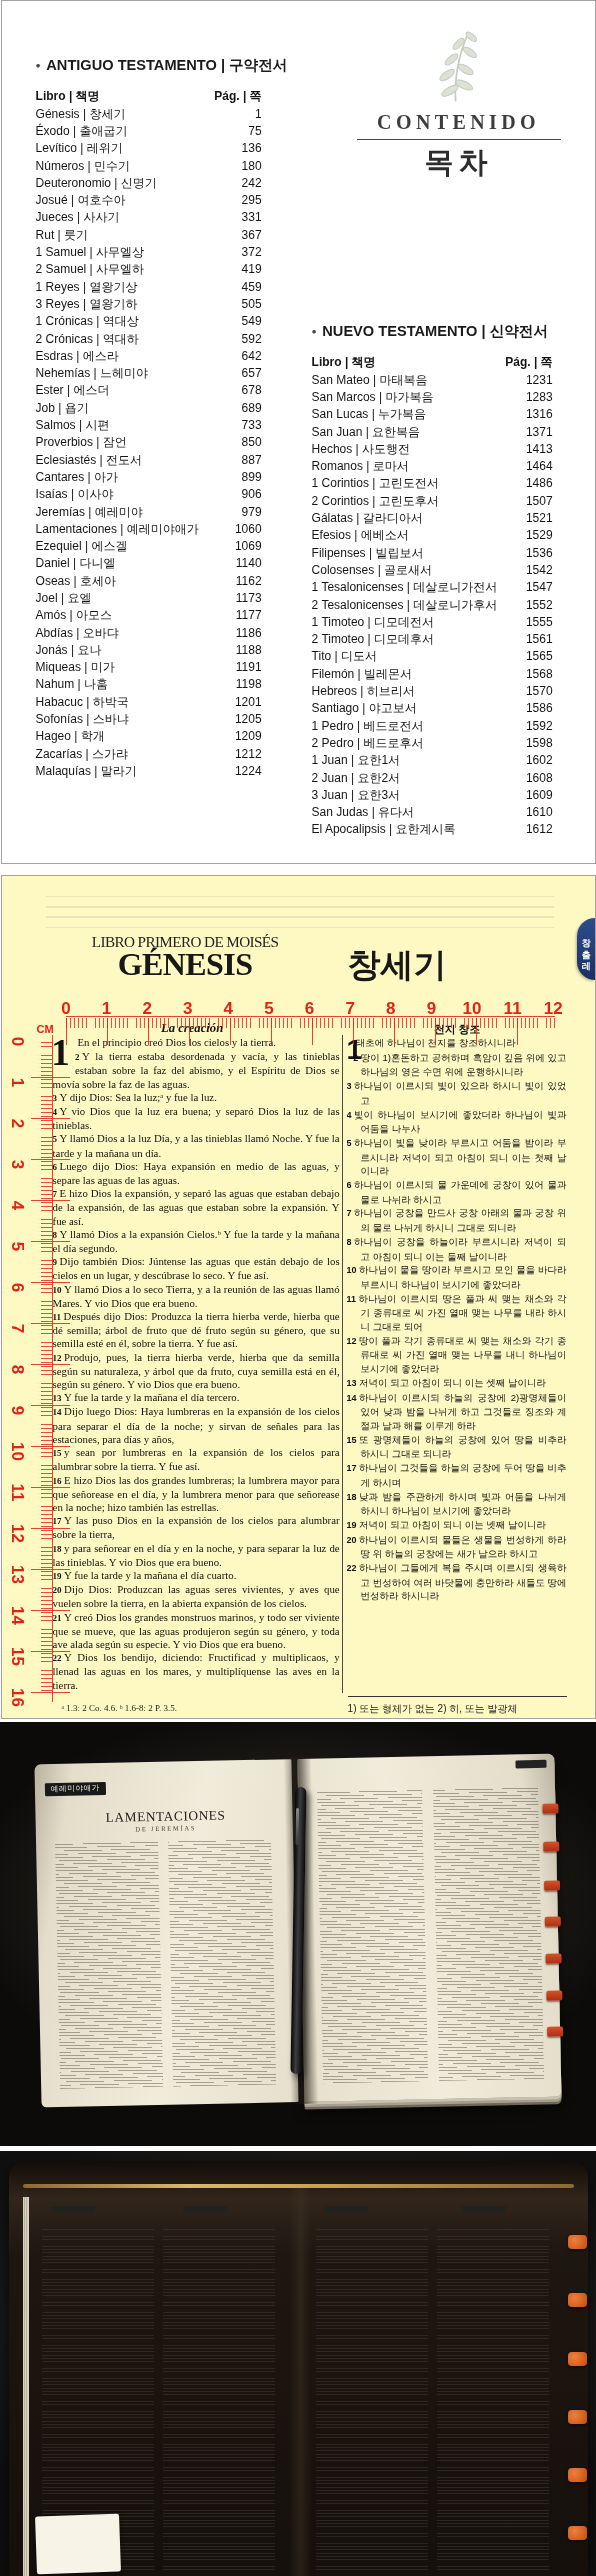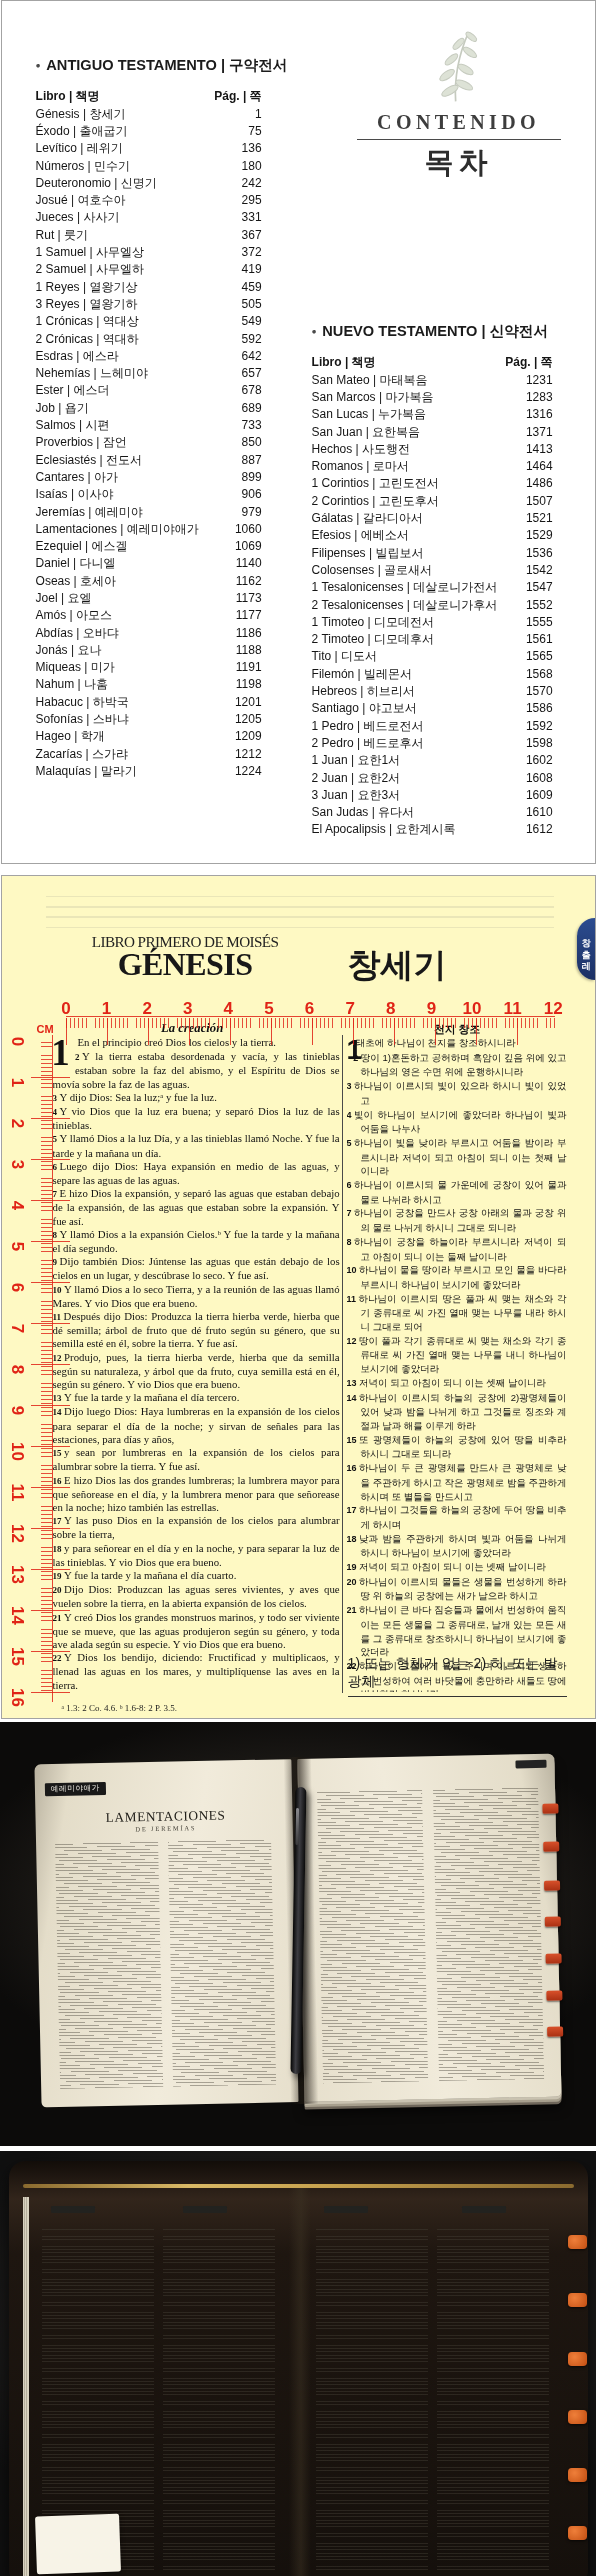--- a/index.html
+++ b/index.html
@@ -57,21 +57,21 @@
           font-family:"Liberation Serif",serif;font-size:10.8px;line-height:13.2px;text-align:justify;color:#121212;}
   .chap{float:left;font-size:37px;line-height:30.5px;font-weight:bold;margin:1.9px 5.1px 0 -1.3px;font-family:"Liberation Serif",serif;}
   .verse{margin:0;}
   .vn{font-weight:bold;font-size:9px;padding-right:2.5px;}
   .col-ko{position:absolute;left:345px;top:160px;width:220px;height:656px;overflow:hidden;z-index:1;
           font-size:9.5px;line-height:13.7px;text-align:justify;color:#121212;}
   .chap-ko{float:left;font-size:28px;line-height:27px;font-weight:bold;margin:0 5.1px 0 0;}
   .kverse{margin:0;padding-left:14px;text-indent:-14px;}
   .fn-es{position:absolute;left:60px;top:827px;width:273px;font-family:"Liberation Serif",serif;font-size:9px;color:#1d1d1d;}
   .fn-rule-ko{position:absolute;left:346px;top:820px;width:219px;border-top:1px solid #333;}
-  .fn-ko{position:absolute;left:346px;top:779px;width:219px;font-size:14px;color:#1d1d1d;}
+  .fn-ko{position:absolute;left:346px;top:826px;width:219px;font-size:10px;color:#1d1d1d;}
   .tab-blue{position:absolute;left:575px;top:42px;width:18.4px;height:62px;z-index:7;
             background:linear-gradient(180deg,#2c4c90,#1b2f63);border-radius:32px 0 0 32px;
             display:flex;align-items:center;justify-content:center;box-shadow:-1.3px 1.3px 2.5px rgba(0,0,0,.25);}
   .tab-blue span{writing-mode:vertical-rl;color:#fff;font-size:9px;font-weight:bold;letter-spacing:2.5px;}
 
   
   .photo1{position:absolute;left:0;top:1722px;width:597px;height:424px;overflow:hidden;
           background:radial-gradient(ellipse 70% 55% at 50% 42%,#4a443c 0%,#221f1b 45%,#0c0b0a 82%);}
   .book1{position:absolute;left:38px;top:29px;width:521px;height:364px;transform:rotate(-1.2deg);}
   .pageL{position:absolute;left:0;top:7.6px;width:257px;height:343px;border-radius:6.3px 1.3px 1.3px 5.1px;
@@ -631,31 +631,29 @@
           <p class="kverse"><b class="vn">11</b><span>하나님이 이르시되 땅은 풀과 씨 맺는 채소와 각기 종류대로 씨 가진 열매 맺는 나무를 내라 하시니 그대로 되어</span></p>
 
           <p class="kverse"><b class="vn">12</b><span>땅이 풀과 각기 종류대로 씨 맺는 채소와 각기 종류대로 씨 가진 열매 맺는 나무를 내니 하나님이 보시기에 좋았더라</span></p>
 
           <p class="kverse"><b class="vn">13</b><span>저녁이 되고 아침이 되니 이는 셋째 날이니라</span></p>
 
           <p class="kverse"><b class="vn">14</b><span>하나님이 이르시되 하늘의 궁창에 2)광명체들이 있어 낮과 밤을 나뉘게 하고 그것들로 징조와 계절과 날과 해를 이루게 하라</span></p>
 
           <p class="kverse"><b class="vn">15</b><span>또 광명체들이 하늘의 궁창에 있어 땅을 비추라 하시니 그대로 되니라</span></p>
 
-          <p class="kverse"><b class="vn">16</b><span>하나님이 두 큰 광명체를 만드사 큰 광명체로 낮을 주관하게 하시고 작은 광명체로 밤을 주관하게 하시며 또 별들을 만드시고</span></p>
 
           <p class="kverse"><b class="vn">17</b><span>하나님이 그것들을 하늘의 궁창에 두어 땅을 비추게 하시며</span></p>
 
           <p class="kverse"><b class="vn">18</b><span>낮과 밤을 주관하게 하시며 빛과 어둠을 나뉘게 하시니 하나님이 보시기에 좋았더라</span></p>
 
           <p class="kverse"><b class="vn">19</b><span>저녁이 되고 아침이 되니 이는 넷째 날이니라</span></p>
 
           <p class="kverse"><b class="vn">20</b><span>하나님이 이르시되 물들은 생물을 번성하게 하라 땅 위 하늘의 궁창에는 새가 날으라 하시고</span></p>
 
-          <p class="kverse"><b class="vn">21</b><span>하나님이 큰 바다 짐승들과 물에서 번성하여 움직이는 모든 생물을 그 종류대로, 날개 있는 모든 새를 그 종류대로 창조하시니 하나님이 보시기에 좋았더라</span></p>
 
           <p class="kverse"><b class="vn">22</b><span>하나님이 그들에게 복을 주시며 이르시되 생육하고 번성하여 여러 바닷물에 충만하라 새들도 땅에 번성하라 하시니라</span></p>
         </div>
     </div>
 
     <div class="fn-es">ᵃ 1.3: 2 Co. 4.6.      ᵇ 1.6-8: 2 P. 3.5.</div>
     <div class="fn-rule-ko"></div>
     <div class="fn-ko">1) 또는 형체가 없는    2) 히, 또는 발광체</div>
 
     <div class="tab-blue">

